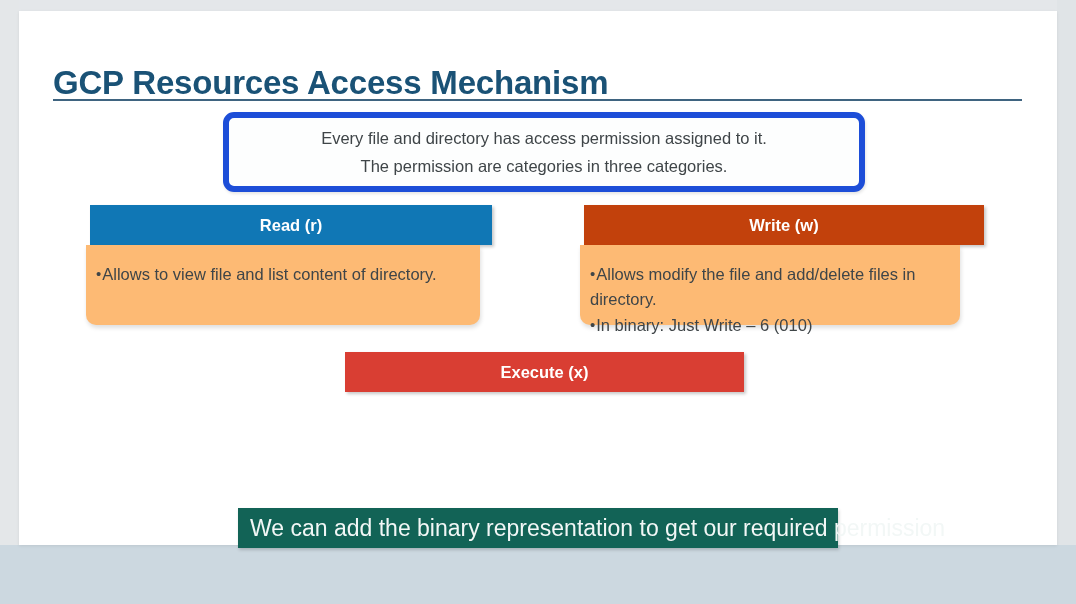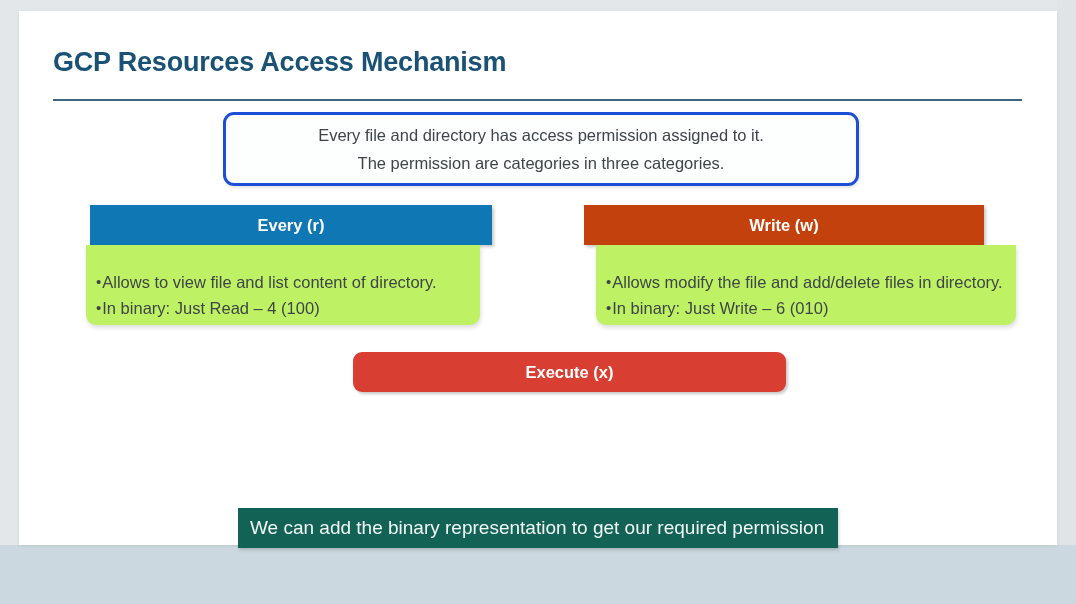--- a/index.html
+++ b/index.html
@@ -53,22 +53,22 @@
     width: 1038px;
     height: 534px;
     background: #ffffff;
     box-shadow: 0 1px 3px rgba(0,0,0,0.08);
   }
 
   
   .page-title {
     position: absolute;
     left: 34px;
-    top: 36px;
-    font-size: 27px;
+    top: 53px;
+    font-size: 33px;
     font-weight: bold;
     color: #1a5276;
     letter-spacing: -0.2px;
     white-space: nowrap;
   }
   .title-rule {
     position: absolute;
     left: 34px;
     top: 88px;
     width: 969px;
@@ -76,21 +76,21 @@
     background: #3f6480;
   }
 
   
   .intro-box {
     position: absolute;
     left: 204px;
     top: 101px;
     width: 630px;
     height: 68px;
-    border: 3px solid #1d4ed8;
+    border: 6px solid #1d4ed8;
     border-radius: 11px;
     background: #fdfefe;
     box-shadow: 1px 2px 3px rgba(0,0,0,0.10);
     display: flex;
     flex-direction: column;
     align-items: center;
     justify-content: center;
   }
   .intro-line {
     font-size: 16.5px;
@@ -108,25 +108,25 @@
     height: 40px;
     line-height: 40px;
     text-align: center;
     color: #ffffff;
     font-weight: bold;
     font-size: 16.5px;
     box-shadow: 2px 2px 3px rgba(0,0,0,0.22);
   }
   .card-body {
     position: relative;
-    background: #bef264;
+    background: #fdba74;
     border-bottom-left-radius: 10px;
     border-bottom-right-radius: 10px;
     box-shadow: 1px 3px 4px rgba(0,0,0,0.13);
-    padding: 24px 10px 10px 10px;
+    padding: 16px 10px 10px 10px;
     box-sizing: border-box;
   }
   .bullet {
     font-size: 16.5px;
     color: #3f4548;
     line-height: 25px;
     text-indent: 0;
     padding-left: 0;
     margin: 0;
   }
@@ -137,41 +137,41 @@
     vertical-align: 1px;
   }
 
   
   #card-read   { left: 67px;  top: 194px; width: 402px; }
   #card-read .card-head  { background: #1077b5; width: 402px; margin-left: 4px; }
   #card-read .card-body  { width: 394px; height: 80px; margin-left: 0px; }
 
   #card-write  { left: 561px; top: 194px; width: 402px; }
   #card-write .card-head { background: #c2410c; width: 400px; margin-left: 4px; }
-  #card-write .card-body { width: 420px; height: 80px; margin-left: 16px; }
+  #card-write .card-body { width: 380px; height: 80px; margin-left: 0px; }
 
   #card-execute{ left: 320px; top: 341px; width: 402px; }
-  #card-execute .card-head { background: #d93e33; width: 433px; margin-left: 14px; border-radius: 9px; }
+  #card-execute .card-head { background: #d93e33; width: 399px; margin-left: 6px; }
   #card-execute .card-body { width: 395px; height: 84px; margin-left: 0px; }
 
   
   .footer-bar {
     position: absolute;
     left: 219px;
     top: 497px;
     width: 600px;
     height: 40px;
     background: #126356;
     box-shadow: 1px 2px 3px rgba(0,0,0,0.18);
     display: flex;
     align-items: center;
   }
   .footer-text {
     color: #f2f7f6;
-    font-size: 19px;
+    font-size: 23px;
     padding-left: 12px;
     white-space: nowrap;
   }
 </style>
 </head>
 <body>
 
 <div id="stage">
 
   <div class="backdrop-top"></div>
@@ -183,24 +183,23 @@
 
     <div class="page-title">GCP Resources Access Mechanism</div>
     <div class="title-rule"></div>
 
     <div class="intro-box">
       <div class="intro-line">Every file and directory has access permission assigned to it.</div>
       <div class="intro-line">The permission are categories in three categories.</div>
     </div>
 
     <div class="card" id="card-read">
-      <div class="card-head">Every (r)</div>
+      <div class="card-head">Read (r)</div>
       <div class="card-body">
         <p class="bullet">Allows to view file and list content of directory.</p>
-        <p class="bullet">In binary: Just Read – 4 (100)</p>
       </div>
     </div>
 
     <div class="card" id="card-write">
       <div class="card-head">Write (w)</div>
       <div class="card-body">
         <p class="bullet">Allows modify the file and add/delete files in directory.</p>
         <p class="bullet">In binary: Just Write – 6  (010)</p>
       </div>
     </div>

